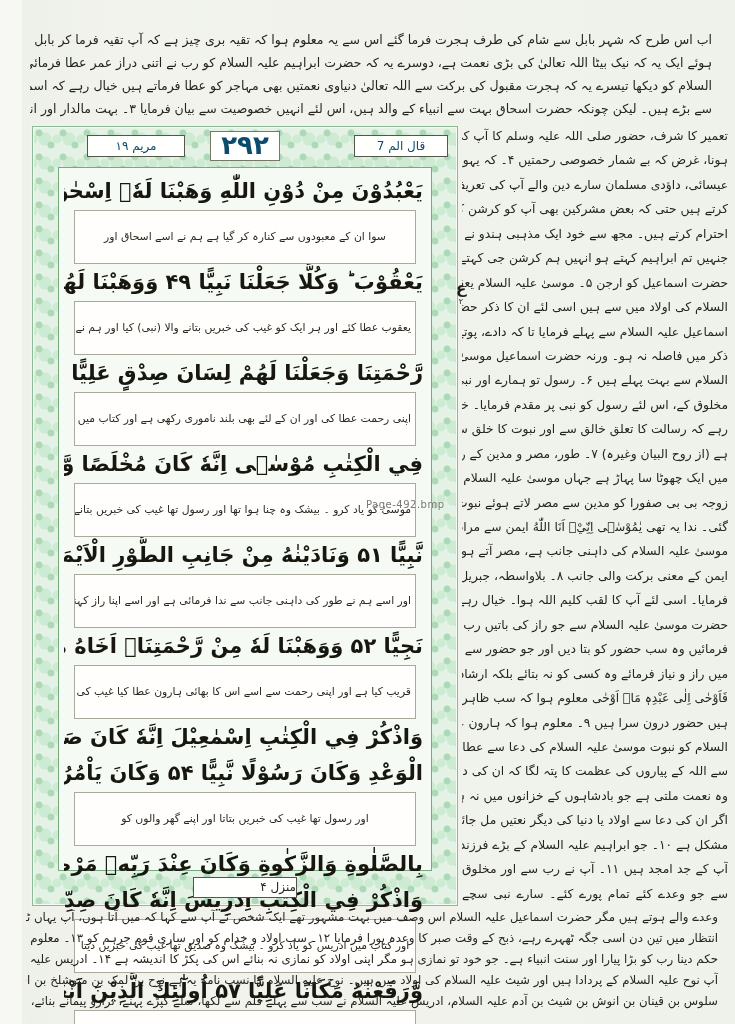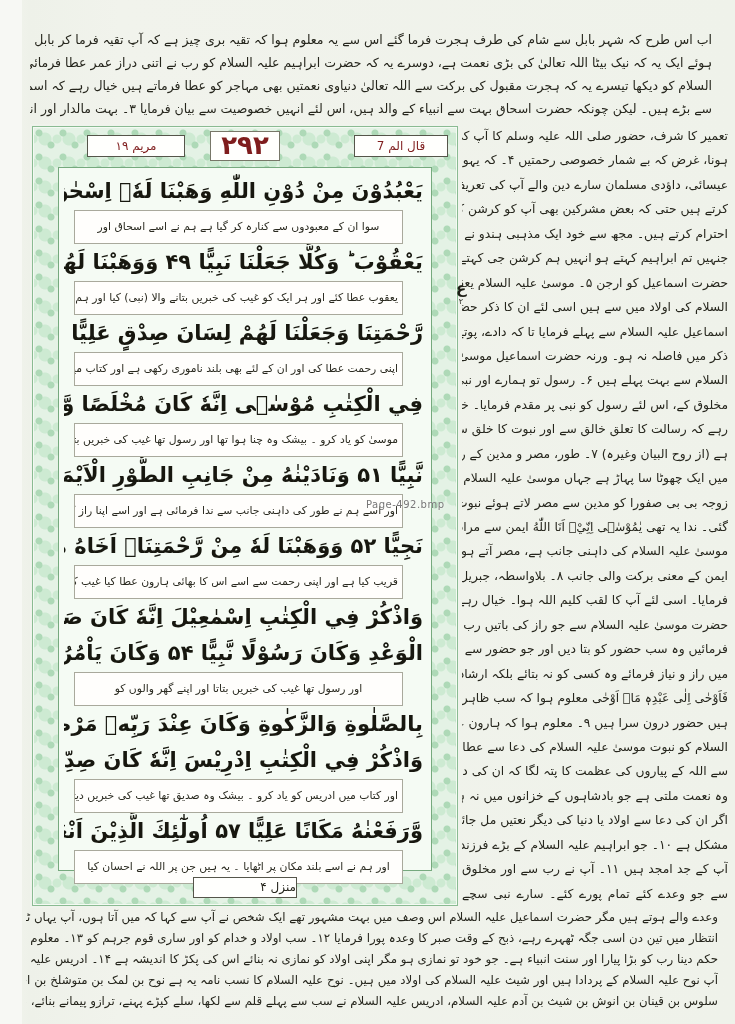--- a/index.html
+++ b/index.html
@@ -36,21 +36,21 @@
       radial-gradient(circle at 12px 12px,#cdead2 6px,rgba(0,0,0,0) 7px),
       radial-gradient(circle at 0px 12px,#cdead2 4px,rgba(0,0,0,0) 5px),
       radial-gradient(circle at 24px 12px,#cdead2 4px,rgba(0,0,0,0) 5px);
     background-size:24px 24px;
     border:1px solid #8abb92;
     box-shadow:inset 0 0 0 1px #f4faf3, 0 0 0 2px #f0f3ec;
   }
   .hbox{
     position:absolute;top:8px;height:20px;
     background:#fffffd;border:1px solid #55554a;
-    font-size:12px;line-height:20px;text-align:center;color:#7f1d1d;
+    font-size:12px;line-height:20px;text-align:center;color:#0c4a6e;
   }
   .hbox.juz{right:9px;width:92px;}
   .hbox.surah{left:54px;width:96px;}
   .hbox.pageno{
     left:50%;transform:translateX(-50%);width:68px;height:28px;top:4px;
     font-size:26px;font-weight:bold;line-height:27px;border-color:#777768;
   }
   .quran-inner{
     position:absolute;left:25px;right:25px;top:40px;bottom:34px;
     background:#f5fbf4;border:1px solid #76a97e;
@@ -58,24 +58,24 @@
     padding:5px 5px;direction:rtl;
   }
   .verse-pair{display:flex;flex-direction:column;}
   .arabic-line{
     font-size:21px;font-weight:700;color:#17170f;
     height:36px;line-height:36px;
     text-align:justify;text-align-last:justify;
     overflow:hidden;white-space:nowrap;padding:0 3px;
   }
   .urdu-strip{
-    margin:1px 23px 0 10px;height:20px;line-height:19px;
+    margin:1px 10px 0 10px;height:20px;line-height:19px;
     background:#fffefc;border:1px solid #a9a99c;
     font-size:10.8px;color:#2a2a20;text-align:center;
-    overflow:hidden;white-space:nowrap;padding:6px 4px;
+    overflow:hidden;white-space:nowrap;padding:16px 4px;
   }
   .manzil-box{
     position:absolute;bottom:7px;left:50%;transform:translateX(-50%);
     width:66px;height:19px;background:#fffffd;border:1px solid #55554a;
     font-size:12px;line-height:18px;text-align:right;font-weight:normal;padding-left:36px;
   }
 
   
   .commentary{
     position:absolute;left:462px;top:124px;width:266px;height:784px;

